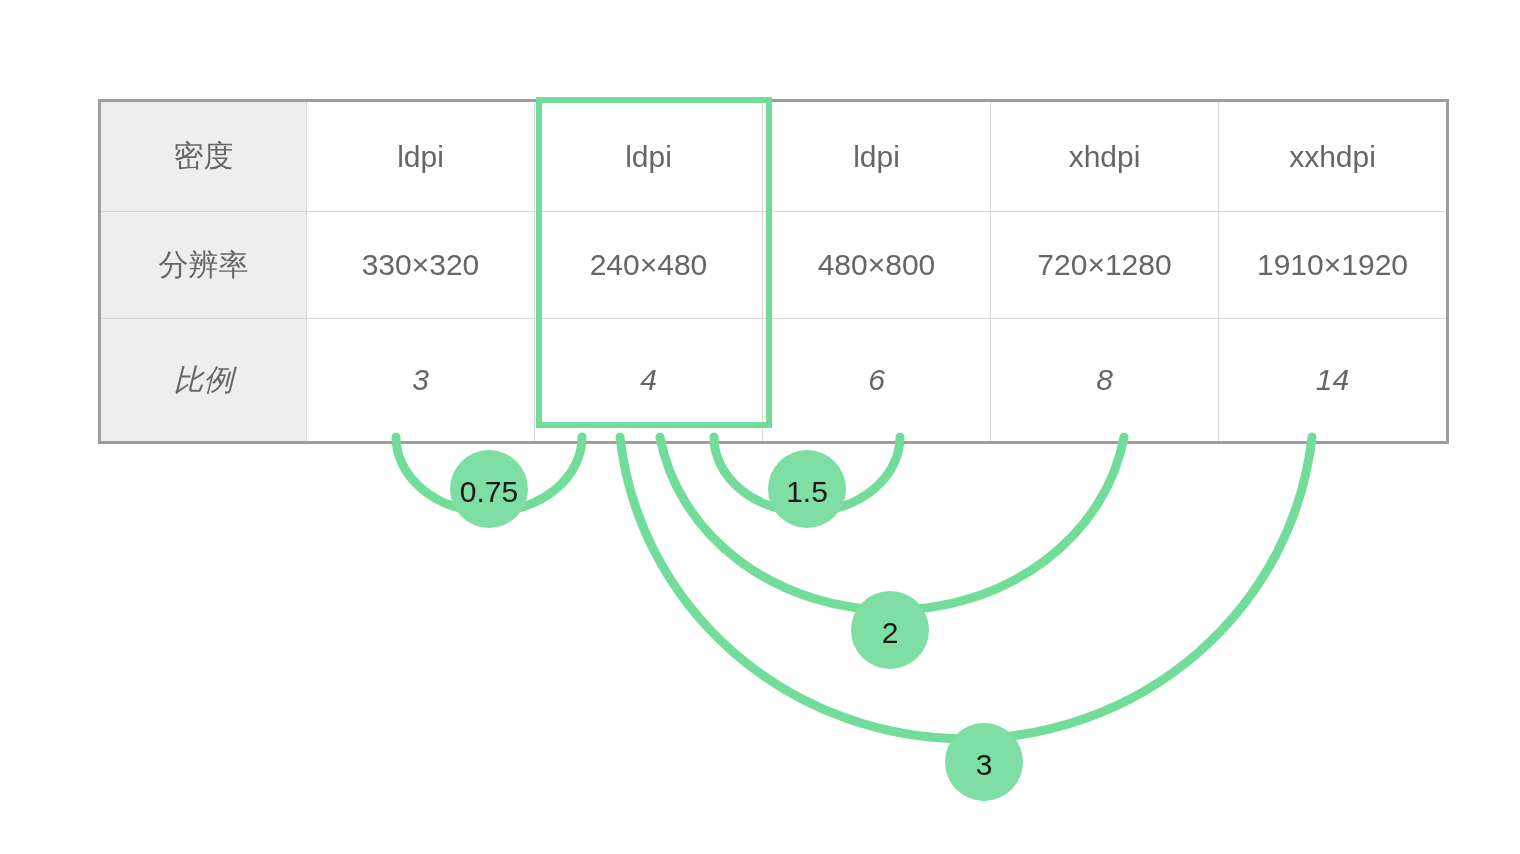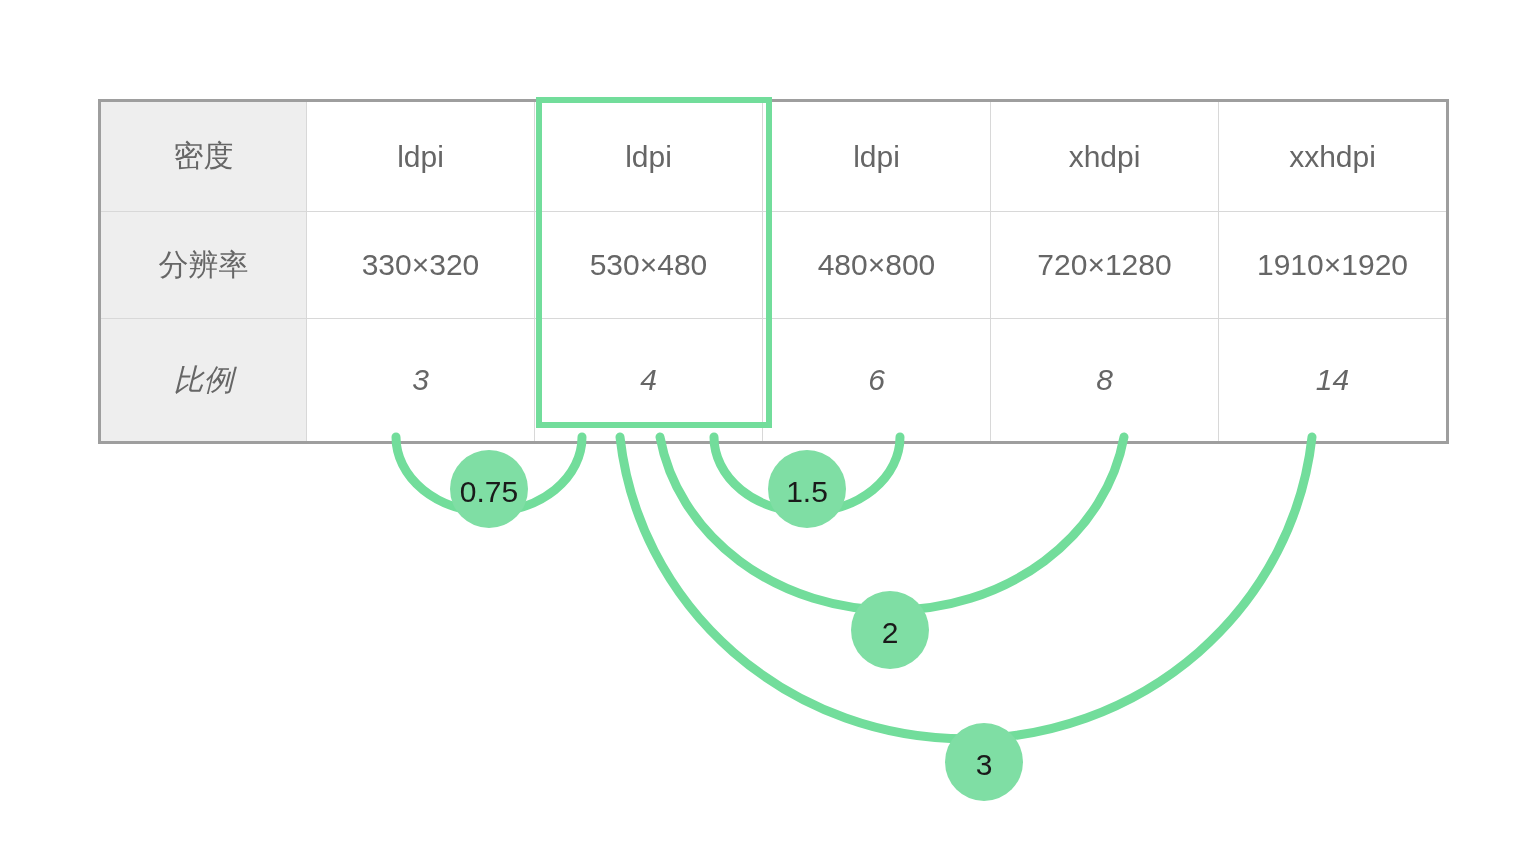--- a/index.html
+++ b/index.html
@@ -112,21 +112,21 @@
         <td class="row-head col-label">密度</td>
         <td class="col-data">ldpi</td>
         <td class="col-data">ldpi</td>
         <td class="col-data">ldpi</td>
         <td class="col-data">xhdpi</td>
         <td class="col-data">xxhdpi</td>
       </tr>
       <tr class="r2">
         <td class="row-head col-label">分辨率</td>
         <td class="col-data">330×320</td>
-        <td class="col-data">530×480</td>
+        <td class="col-data">240×480</td>
         <td class="col-data">480×800</td>
         <td class="col-data">720×1280</td>
         <td class="col-data">1910×1920</td>
       </tr>
       <tr class="r3">
         <td class="row-head col-label">比例</td>
         <td class="col-data ratio-cell">3</td>
         <td class="col-data ratio-cell">4</td>
         <td class="col-data ratio-cell">6</td>
         <td class="col-data ratio-cell">8</td>

